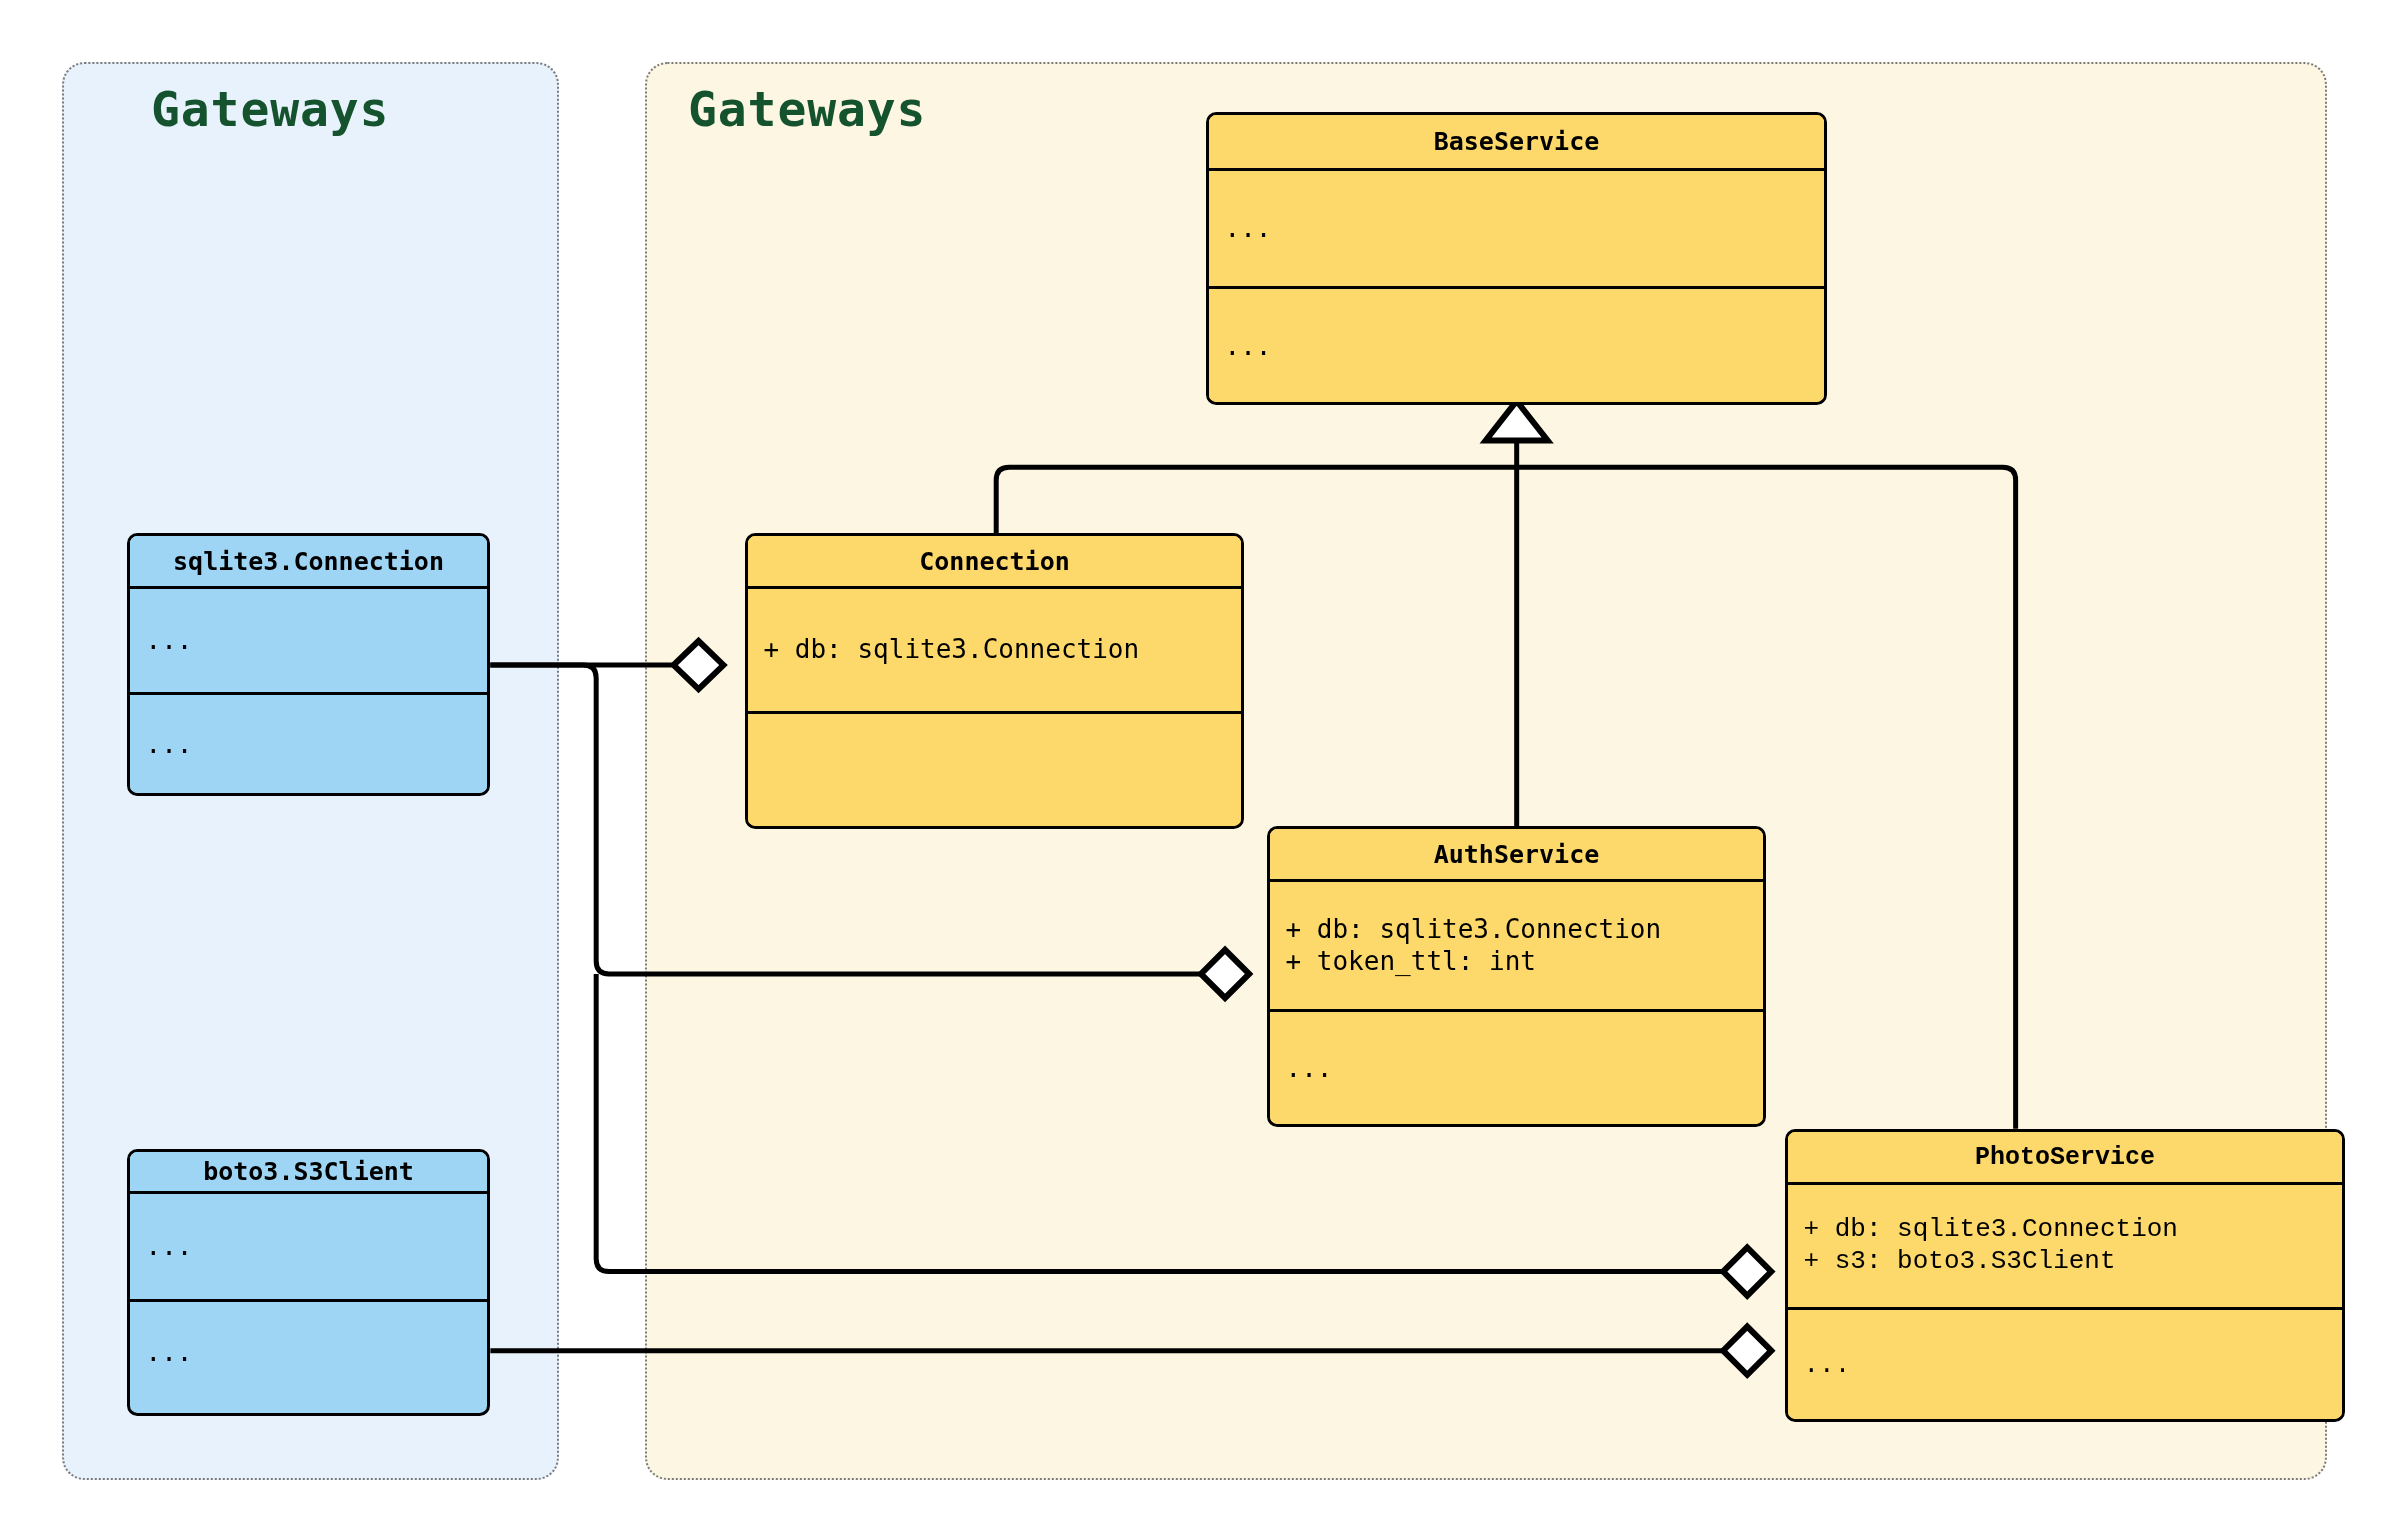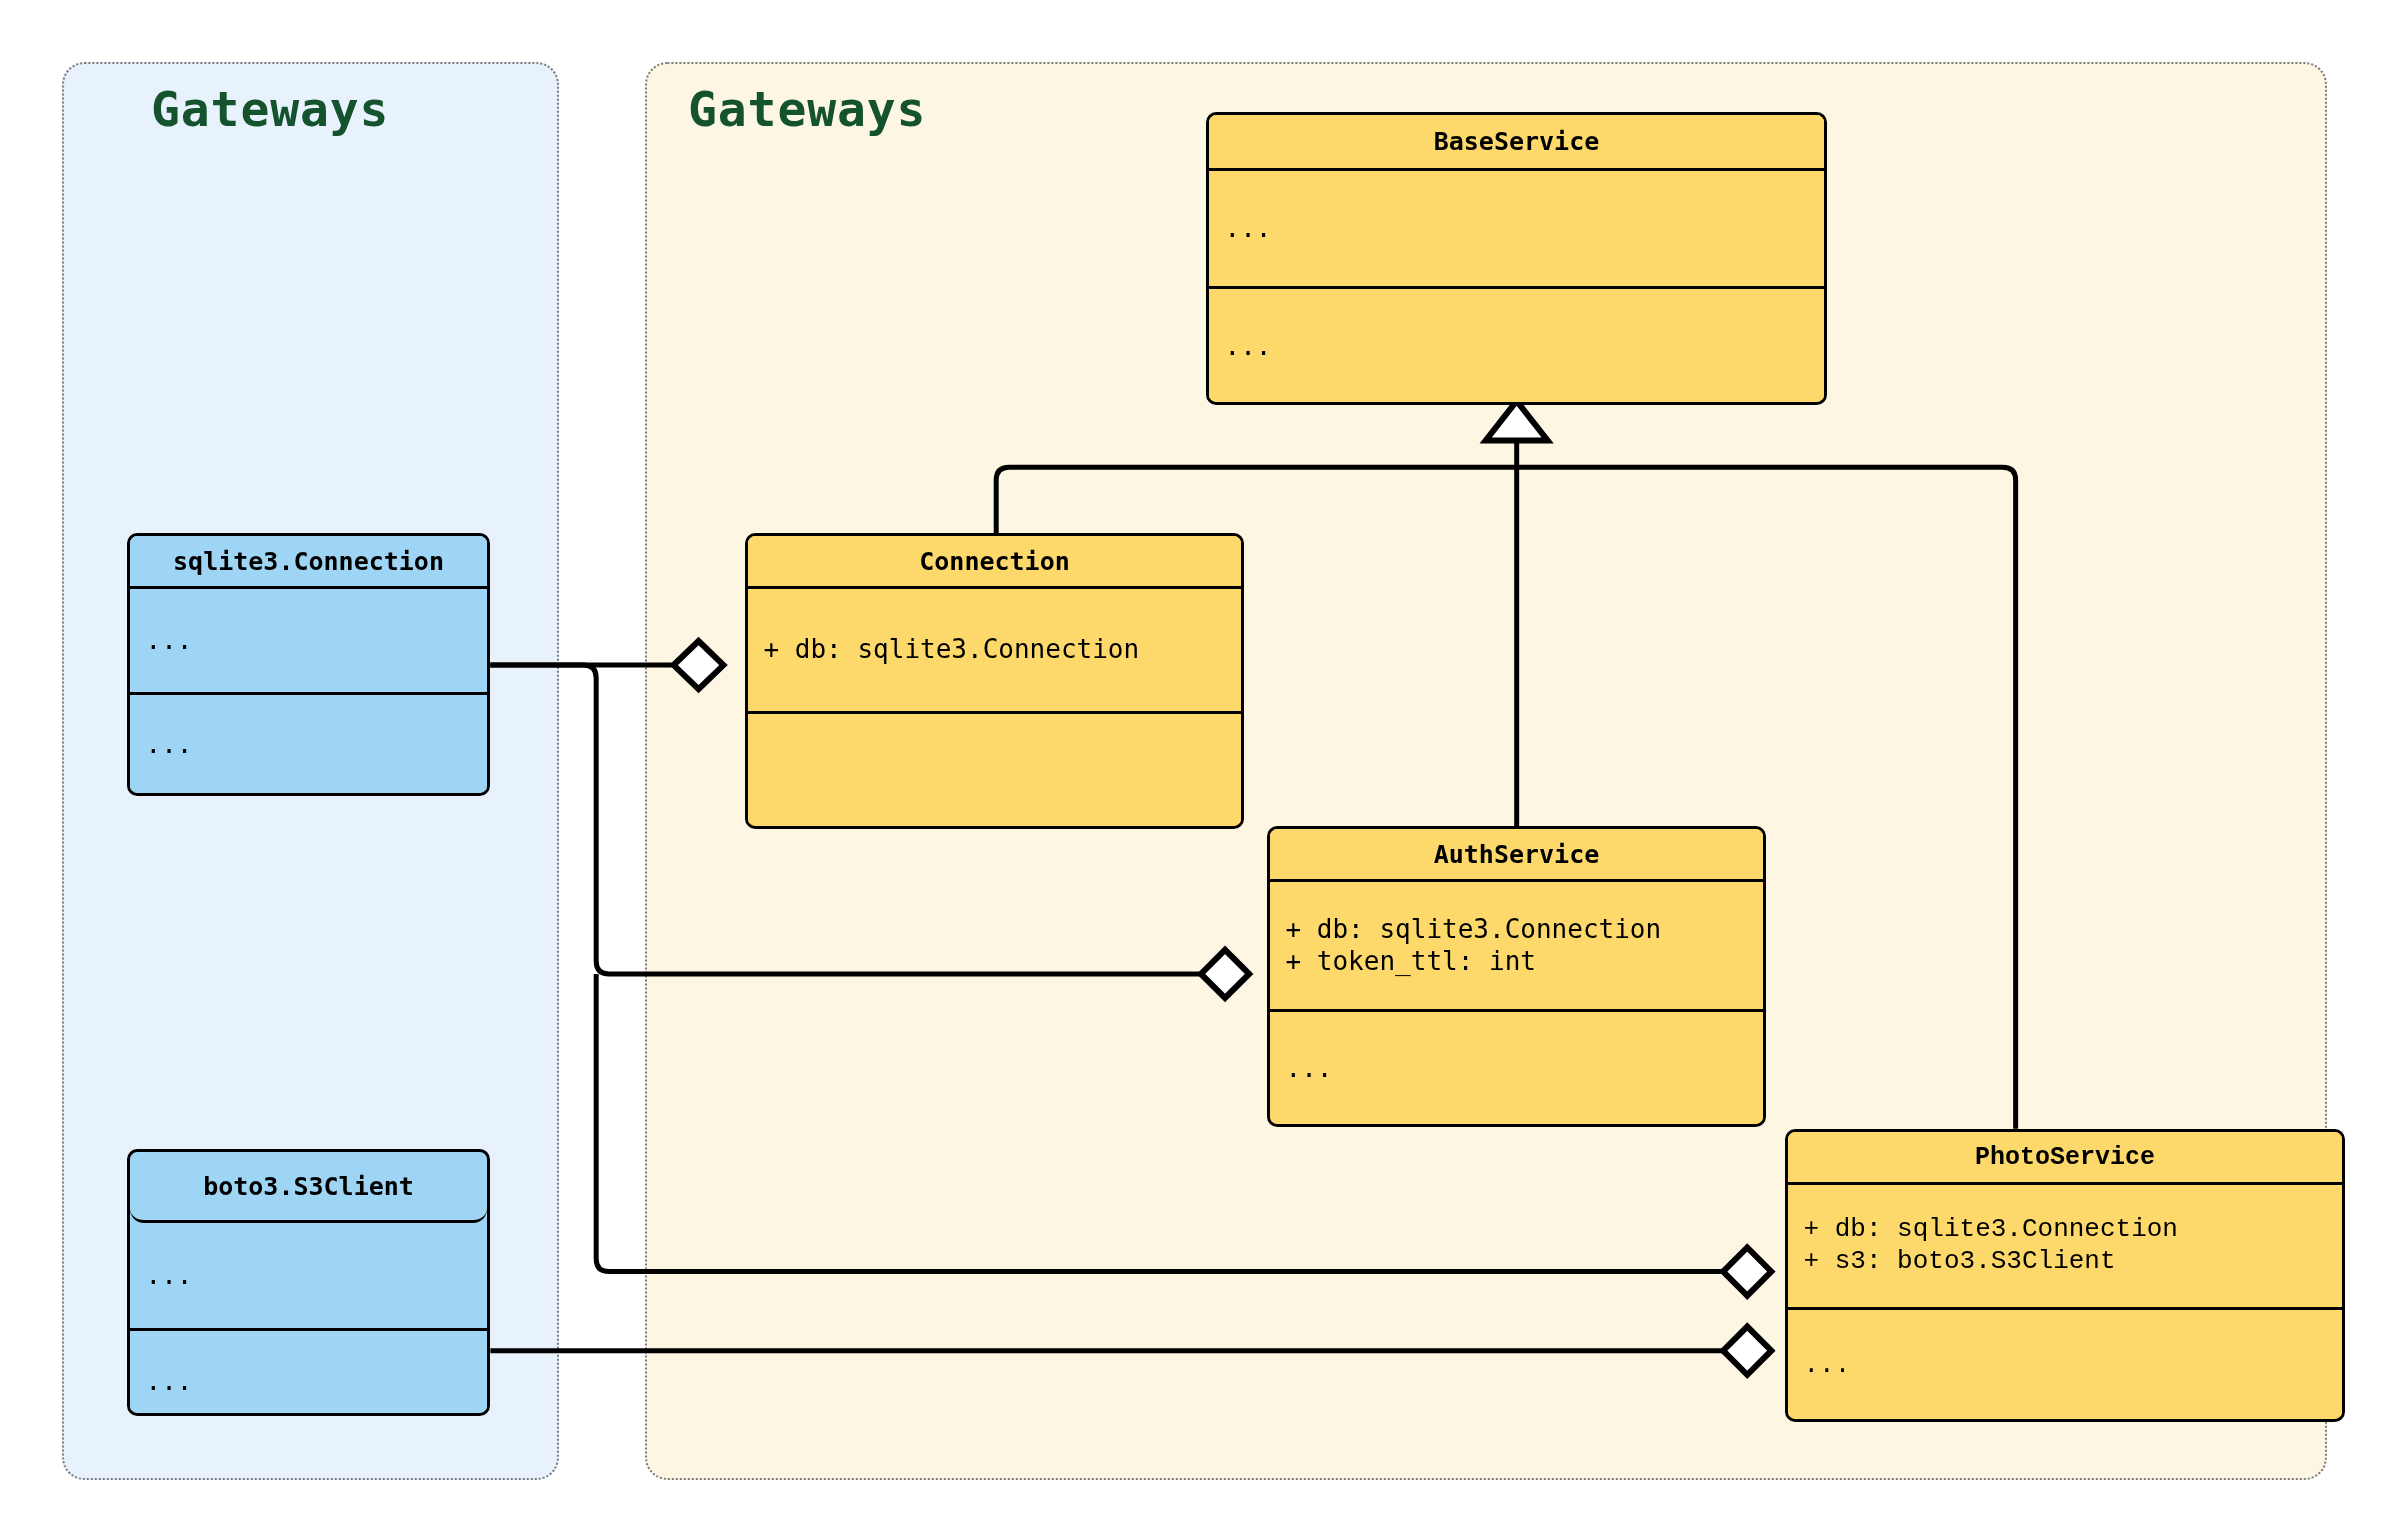--- a/index.html
+++ b/index.html
@@ -139,19 +139,19 @@
     <div class="comp divider" style="height:114px;">...</div>
   </div>
 
   <div class="cls blue" style="left:127px; top:533px; width:363px; height:263px;">
     <div class="hdr" style="height:53px;">sqlite3.Connection</div>
     <div class="comp" style="height:103px;">...</div>
     <div class="comp divider" style="height:103px;">...</div>
   </div>
 
   <div class="cls blue" style="left:127px; top:1149px; width:363px; height:267px;">
-    <div class="hdr" style="height:71px;border-radius:14px;">boto3.S3Client</div>
+    <div class="hdr" style="height:42px;">boto3.S3Client</div>
     <div class="comp" style="height:105px;">...</div>
     <div class="comp divider" style="height:105px;">...</div>
   </div>
 
 </div>
 
 
 </body></html>

